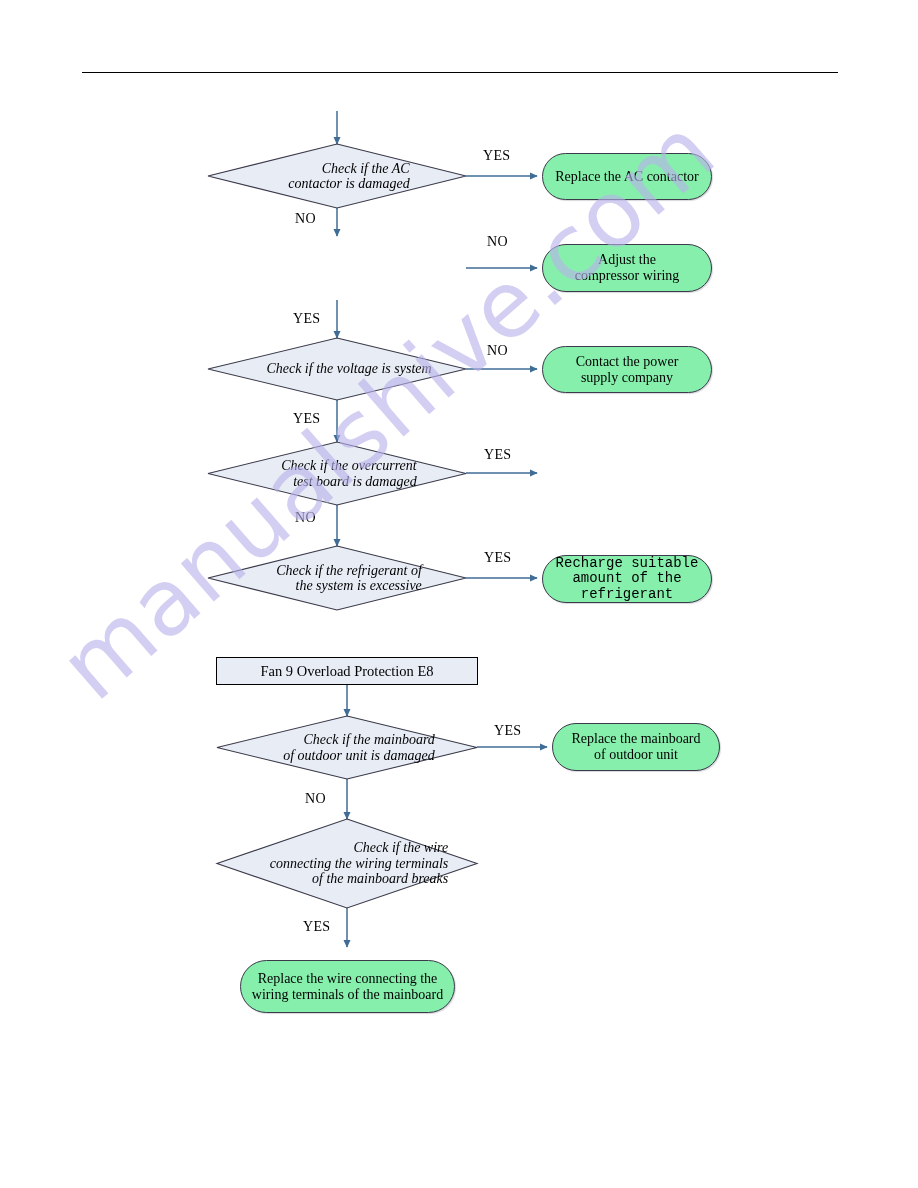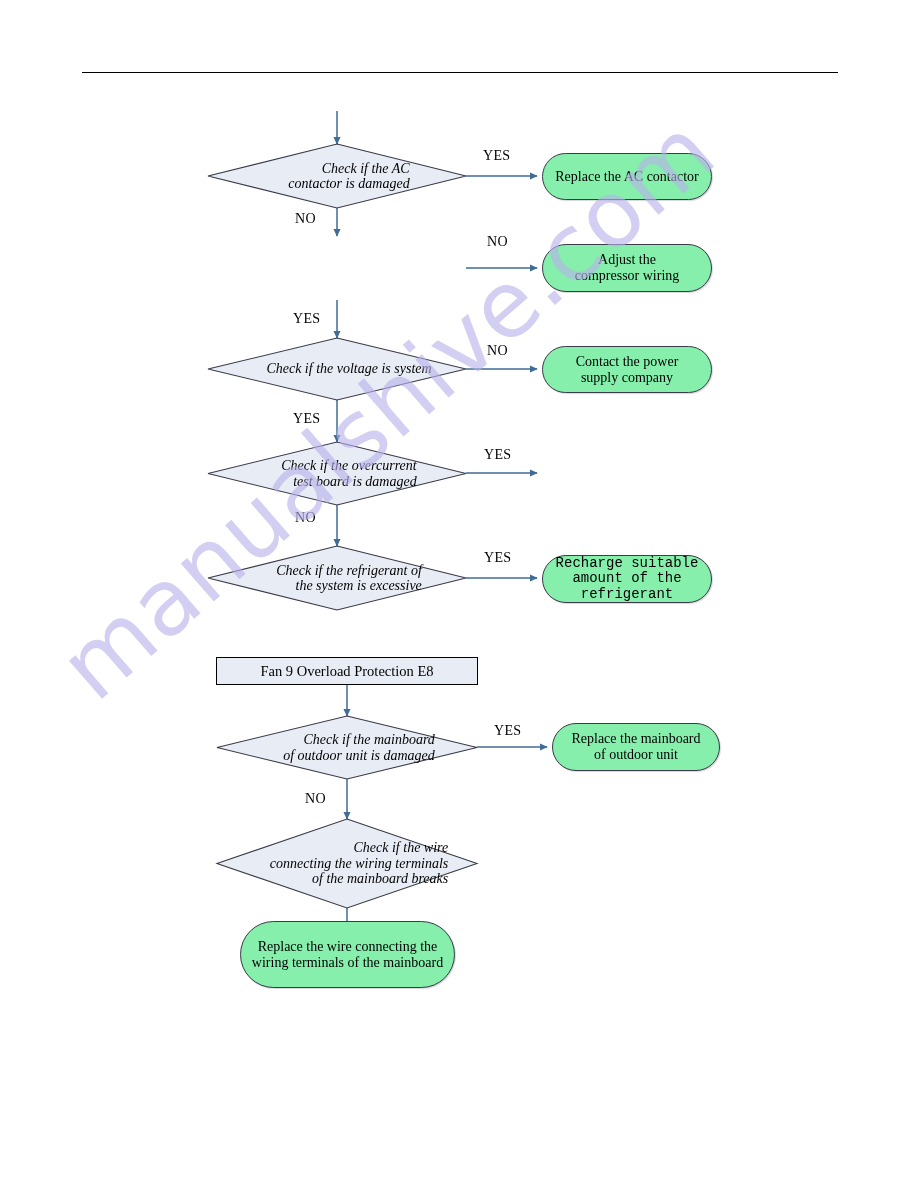--- a/index.html
+++ b/index.html
@@ -238,21 +238,21 @@
   </div>
 
   <div class="diamond-wrap" style="left:217px; top:819px; width:260px; height:89px;">
     <svg width="260" height="89" viewBox="0 0 260 89">
       <polygon points="130,0 260,44.5 130,89 0,44.5" fill="#e8ecf5" stroke="#3a3a4a" stroke-width="1.1"></polygon>
     </svg>
     <div class="diamond-label">Check if the wire<br>connecting the wiring terminals<br>of the mainboard breaks</div>
   </div>
   <div class="edge-label" style="left:303px; top:919px;">YES</div>
 
-  <div class="node rounded" style="left:240px; top:921px; width:215px; height:67px;">
+  <div class="node rounded" style="left:240px; top:960px; width:215px; height:53px;">
     <span>Replace the wire connecting the<br>wiring terminals of the mainboard</span>
   </div>
 
   <div id="watermark">
     <div class="wm-text">manualshive.com</div>
   </div>
 
 </div>
 
 </body></html>

